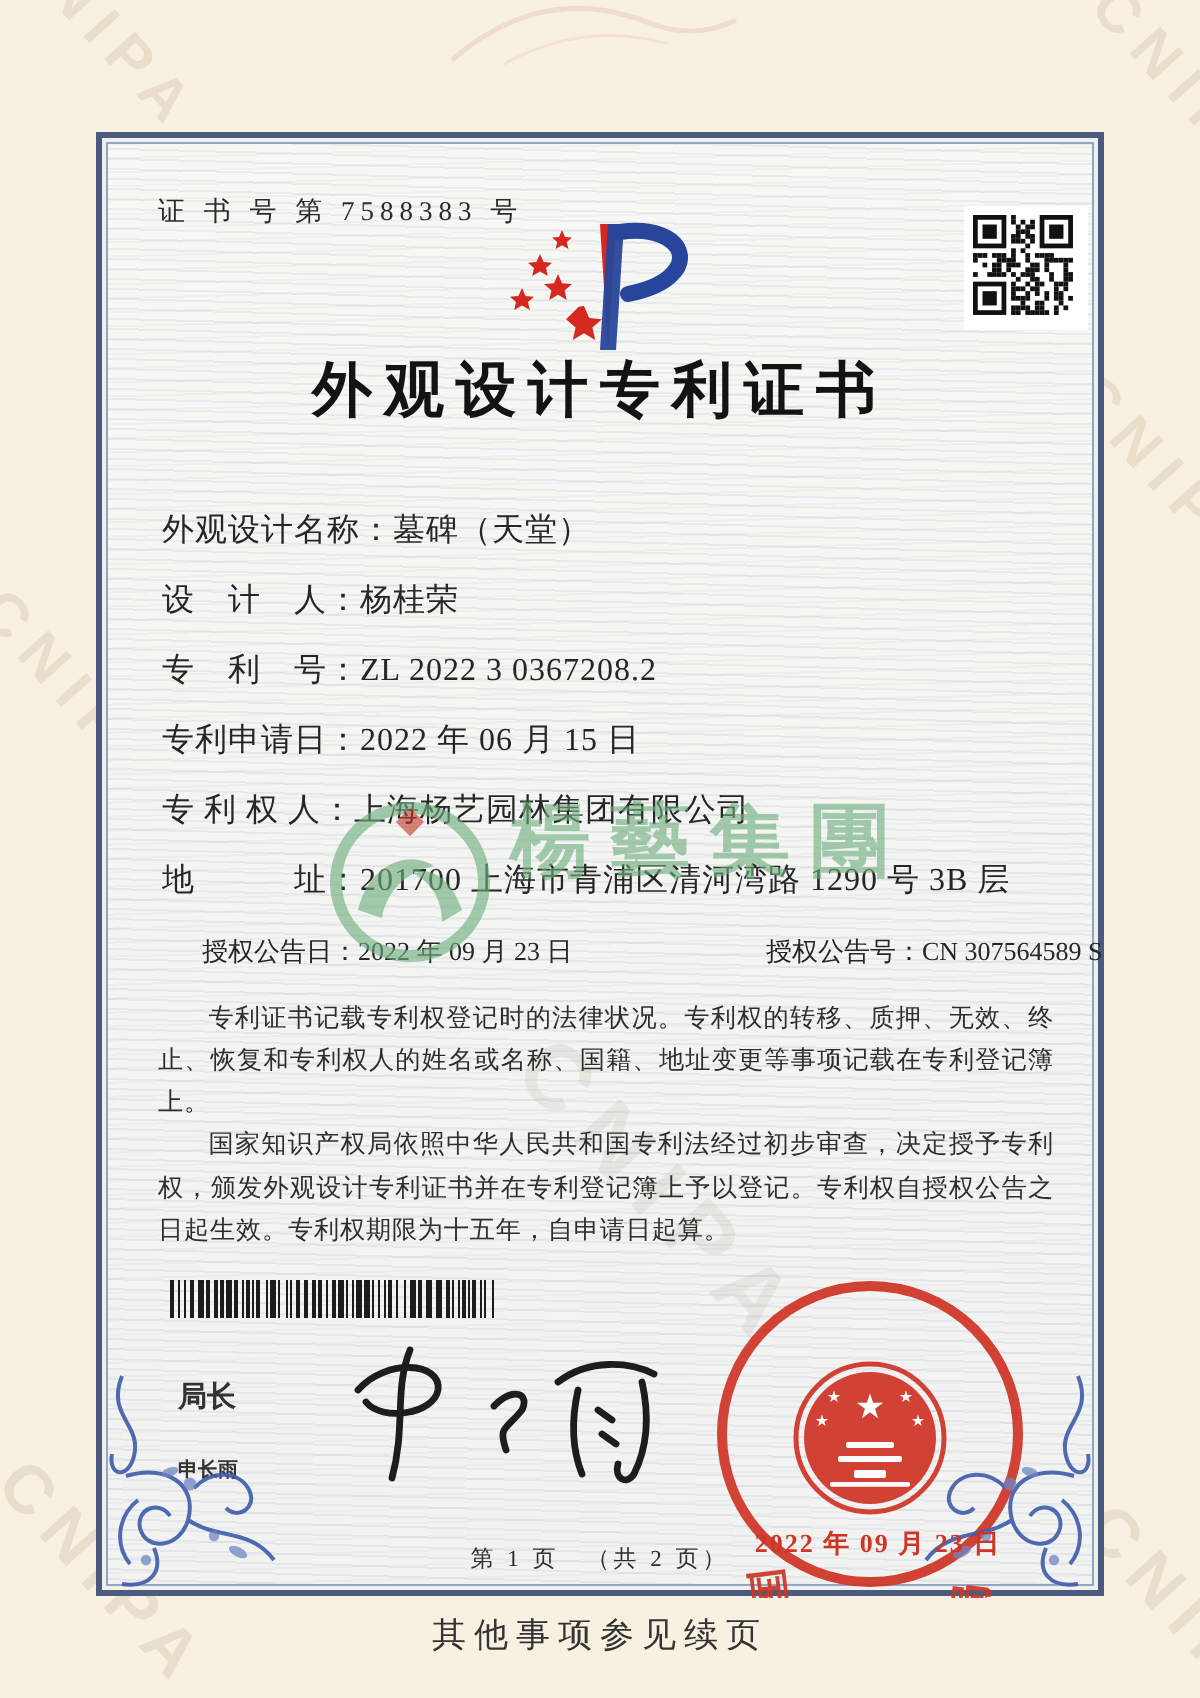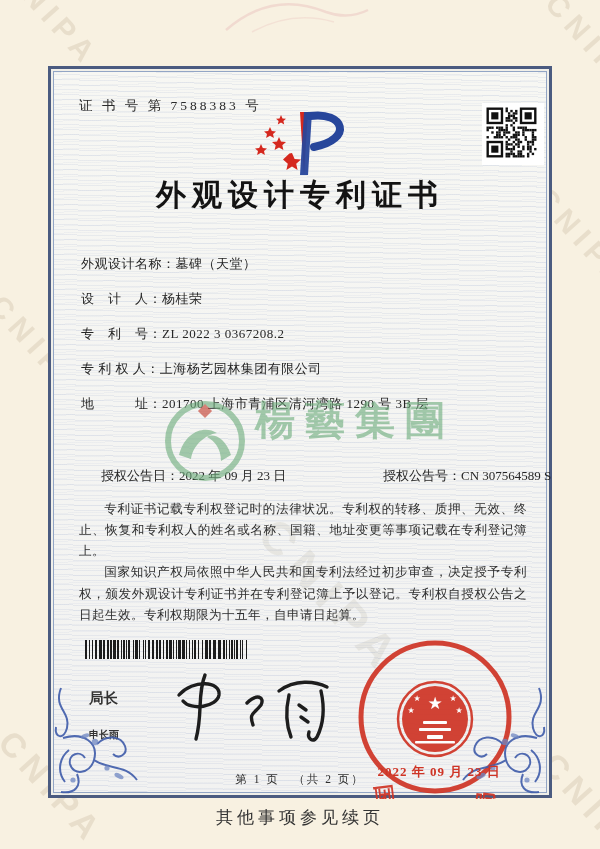--- a/index.html
+++ b/index.html
@@ -37,21 +37,21 @@
 
   .cert-no{position:absolute;left:28px;top:28px;font-size:13.5px;letter-spacing:3px;color:#2b2b2b;}
 
   .logo{position:absolute;left:197px;top:34px;width:110px;height:76px;}
   .qr{position:absolute;left:431px;top:34px;width:60px;height:60px;background:#fff;padding:1px;}
 
   .title{position:absolute;left:0;top:106px;width:100%;text-align:center;font-size:30px;
     font-weight:700;letter-spacing:6px;color:#131313;}
 
   .fields{position:absolute;left:30px;top:186px;width:448px;z-index:2;}
-  .frow{height:35px;font-size:13px;color:#262626;letter-spacing:0.5px;white-space:nowrap;}
+  .frow{height:35px;font-size:16px;color:#262626;letter-spacing:0.5px;white-space:nowrap;}
   .frow .lab{color:#262626;}
   .grant-row{position:absolute;left:30px;top:398px;width:460px;font-size:13px;color:#262626;z-index:2;margin-left:20px;}
   .grant-col2{position:absolute;left:282px;top:0;}
 
   .paras{position:absolute;left:28px;top:430px;width:448px;z-index:2;}
   .paras p{margin:0;font-size:12.6px;line-height:1.68;color:#2e2e2e;text-align:justify;
     text-indent:2em;letter-spacing:0.4px;}
 
   .green-wm{position:absolute;left:112px;top:322px;width:400px;height:88px;z-index:5;
     opacity:.62;pointer-events:none;}
@@ -292,20 +292,21 @@
           <rect x="5.88" y="39.199999999999996" width="11.899999999999999" height="11.899999999999999" fill="#fff"></rect>
           <rect x="8.26" y="41.58" width="7.14" height="7.14" fill="#111"></rect>
         </svg></div>
 
     <div class="title">外观设计专利证书</div>
 
     <div class="fields">
       <div class="frow"><span class="lab">外观设计名称：</span><span>墓碑（天堂）</span></div>
       <div class="frow"><span class="lab">设　计　人：</span><span>杨桂荣</span></div>
       <div class="frow"><span class="lab">专　利　号：</span><span>ZL 2022 3 0367208.2</span></div>
+      <div class="frow"><span class="lab">专利申请日：</span><span>2022 年 06 月 15 日</span></div>
       <div class="frow"><span class="lab">专 利 权 人：</span><span>上海杨艺园林集团有限公司</span></div>
       <div class="frow"><span class="lab">地　　　址：</span><span>201700 上海市青浦区清河湾路 1290 号 3B 层</span></div>
     </div>
 
     <div class="grant-row">
       <span><span>授权公告日：</span><span>2022 年 09 月 23 日</span></span>
       <span class="grant-col2"><span>授权公告号：</span><span>CN 307564589 S</span></span>
     </div>
 
     <div class="green-wm">

